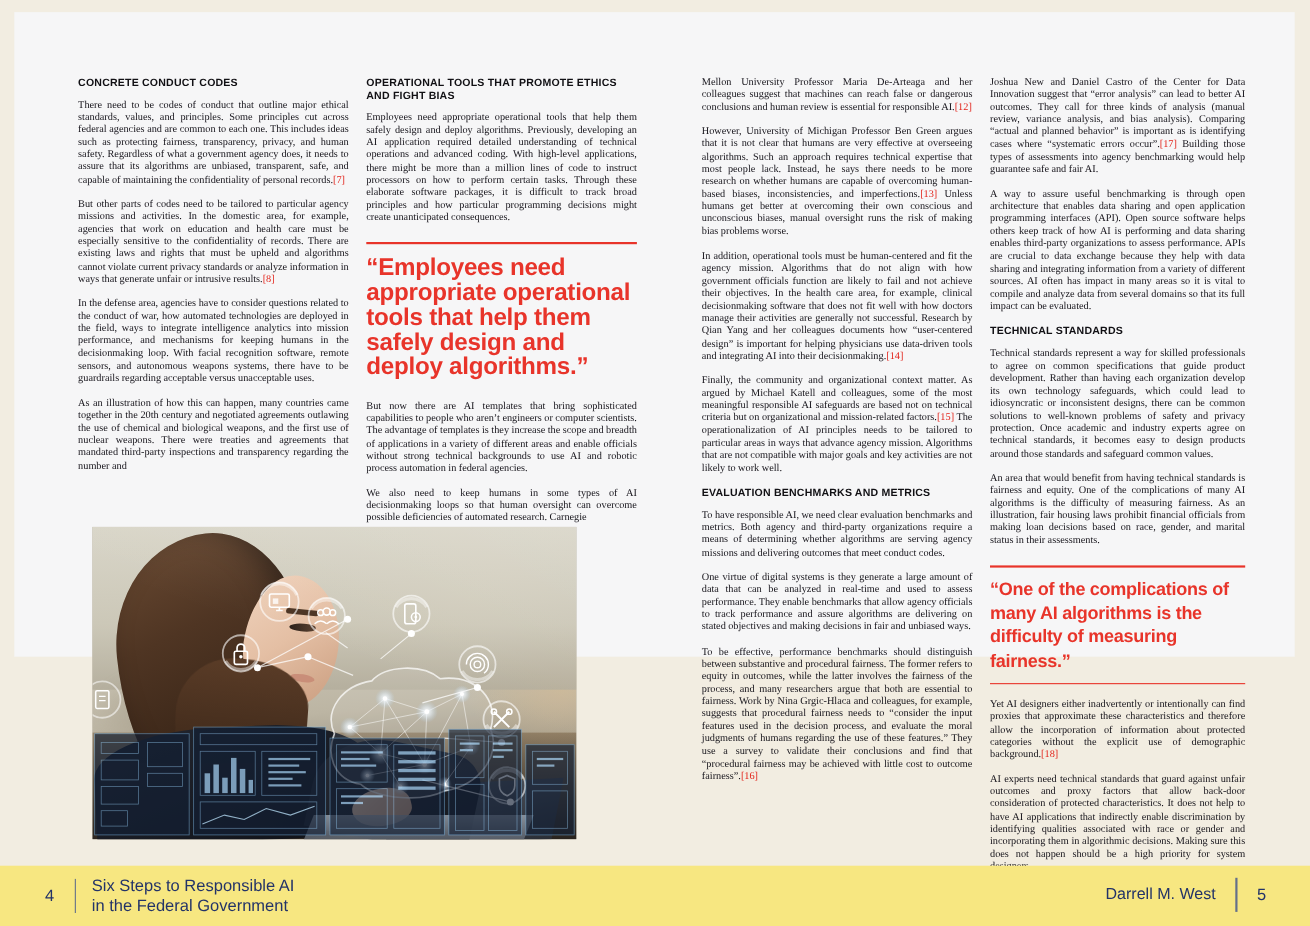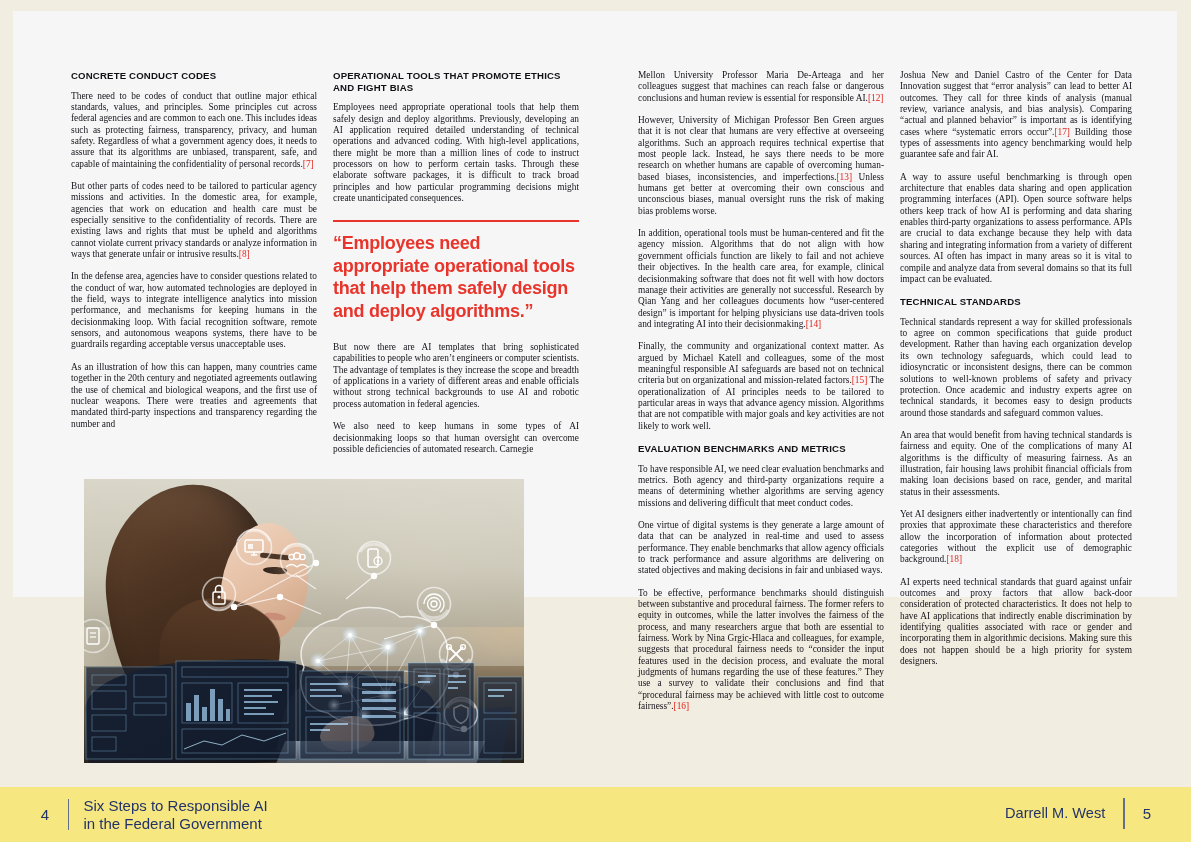--- a/index.html
+++ b/index.html
@@ -46,21 +46,21 @@
     margin:16px 0 14px 0;
   }
   .pq-rule{
     height:2.2px;background:#E8342A;width:100%;
   }
   .pq-rule.bottom{margin-top:2px;}
   .pq-text{
     font-family:"Liberation Sans", sans-serif;
     font-weight:bold;
     color:#E8342A;
-    font-size:18px;
+    font-size:22px;
     line-height:22.4px;
     letter-spacing:-0.25px;
     padding:10px 0 6px 0;
     margin:0;
   }
   .pq-narrow .pq-text{font-size:16.4px;line-height:21.6px;}
 
   
   .photo{
     position:absolute;
@@ -456,32 +456,37 @@
   </div>
 
   <div class="page page-right">
 
     <div class="col" style="position:absolute;left:43px;top:59px;width:246px;">
       <p class="body"><span>Mellon University Professor Maria De-Arteaga and her colleagues suggest that machines can reach false or dangerous conclusions and human review is essential for responsible AI.</span><span class="cite">[12]</span></p>
       <p class="body"><span>However, University of Michigan Professor Ben Green argues that it is not clear that humans are very effective at overseeing algorithms. Such an approach requires technical expertise that most people lack. Instead, he says there needs to be more research on whether humans are capable of overcoming human-based biases, inconsistencies, and imperfections.</span><span class="cite">[13]</span><span> Unless humans get better at overcoming their own conscious and unconscious biases, manual oversight runs the risk of making bias problems worse.</span></p>
       <p class="body"><span>In addition, operational tools must be human-centered and fit the agency mission. Algorithms that do not align with how government officials function are likely to fail and not achieve their objectives. In the health care area, for example, clinical decisionmaking software that does not fit well with how doctors manage their activities are generally not successful. Research by Qian Yang and her colleagues documents how “user-centered design” is important for helping physicians use data-driven tools and integrating AI into their decisionmaking.</span><span class="cite">[14]</span></p>
       <p class="body"><span>Finally, the community and organizational context matter. As argued by Michael Katell and colleagues, some of the most meaningful responsible AI safeguards are based not on technical criteria but on organizational and mission-related factors.</span><span class="cite">[15]</span><span> The operationalization of AI principles needs to be tailored to particular areas in ways that advance agency mission. Algorithms that are not compatible with major goals and key activities are not likely to work well.</span></p>
       <div class="sect-head" style="margin-top:4px;">EVALUATION BENCHMARKS AND METRICS</div>
-      <p class="body"><span>To have responsible AI, we need clear evaluation benchmarks and metrics. Both agency and third-party organizations require a means of determining whether algorithms are serving agency missions and delivering difficult that meet conduct codes.</span></p>
+      <p class="body"><span>To have responsible AI, we need clear evaluation benchmarks and metrics. Both agency and third-party organizations require a means of determining whether algorithms are serving agency missions and delivering outcomes that meet conduct codes.</span></p>
       <p class="body"><span>One virtue of digital systems is they generate a large amount of data that can be analyzed in real-time and used to assess performance. They enable benchmarks that allow agency officials to track performance and assure algorithms are delivering on stated objectives and making decisions in fair and unbiased ways.</span></p>
       <p class="body"><span>To be effective, performance benchmarks should distinguish between substantive and procedural fairness. The former refers to equity in outcomes, while the latter involves the fairness of the process, and many researchers argue that both are essential to fairness. Work by Nina Grgic-Hlaca and colleagues, for example, suggests that procedural fairness needs to “consider the input features used in the decision process, and evaluate the moral judgments of humans regarding the use of these features.” They use a survey to validate their conclusions and find that “procedural fairness may be achieved with little cost to outcome fairness”.</span><span class="cite">[16]</span></p>
     </div>
 
     <div class="col pq-narrow" style="position:absolute;left:305px;top:59px;width:232px;">
       <p class="body"><span>Joshua New and Daniel Castro of the Center for Data Innovation suggest that “error analysis” can lead to better AI outcomes. They call for three kinds of analysis (manual review, variance analysis, and bias analysis). Comparing “actual and planned behavior” is important as is identifying cases where “systematic errors occur”.</span><span class="cite">[17]</span><span> Building those types of assessments into agency benchmarking would help guarantee safe and fair AI.</span></p>
       <p class="body"><span>A way to assure useful benchmarking is through open architecture that enables data sharing and open application programming interfaces (API). Open source software helps others keep track of how AI is performing and data sharing enables third-party organizations to assess performance. APIs are crucial to data exchange because they help with data sharing and integrating information from a variety of different sources. AI often has impact in many areas so it is vital to compile and analyze data from several domains so that its full impact can be evaluated.</span></p>
       <div class="sect-head" style="margin-top:4px;">TECHNICAL STANDARDS</div>
       <p class="body"><span>Technical standards represent a way for skilled professionals to agree on common specifications that guide product development. Rather than having each organization develop its own technology safeguards, which could lead to idiosyncratic or inconsistent designs, there can be common solutions to well-known problems of safety and privacy protection. Once academic and industry experts agree on technical standards, it becomes easy to design products around those standards and safeguard common values.</span></p>
       <p class="body"><span>An area that would benefit from having technical standards is fairness and equity. One of the complications of many AI algorithms is the difficulty of measuring fairness. As an illustration, fair housing laws prohibit financial officials from making loan decisions based on race, gender, and marital status in their assessments.</span></p>
 
+      <div class="pullquote">
+        <div class="pq-rule"></div>
+        <p class="pq-text">“One of the complications of many AI algorithms is the difficulty of measuring fairness.”</p>
+        <div class="pq-rule bottom" style="height:1.4px;"></div>
+      </div>
 
       <p class="body"><span>Yet AI designers either inadvertently or intentionally can find proxies that approximate these characteristics and therefore allow the incorporation of information about protected categories without the explicit use of demographic background.</span><span class="cite">[18]</span></p>
       <p class="body"><span>AI experts need technical standards that guard against unfair outcomes and proxy factors that allow back-door consideration of protected characteristics. It does not help to have AI applications that indirectly enable discrimination by identifying qualities associated with race or gender and incorporating them in algorithmic decisions. Making sure this does not happen should be a high priority for system designers.</span></p>
     </div>
 
   </div>
 </div>
 
 <div class="footer">
   <div class="foot-left">

